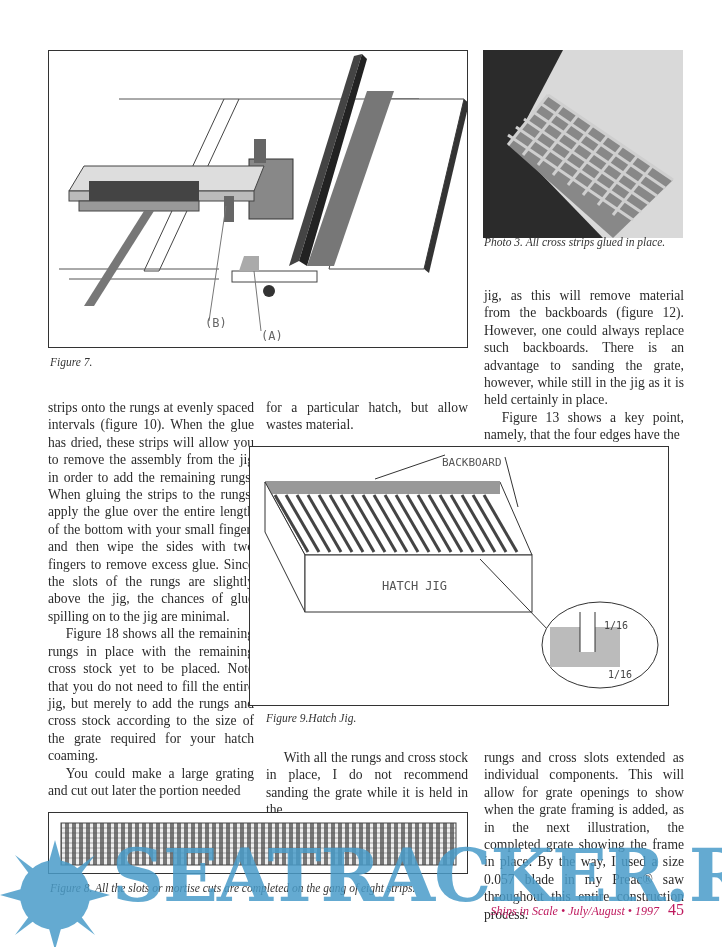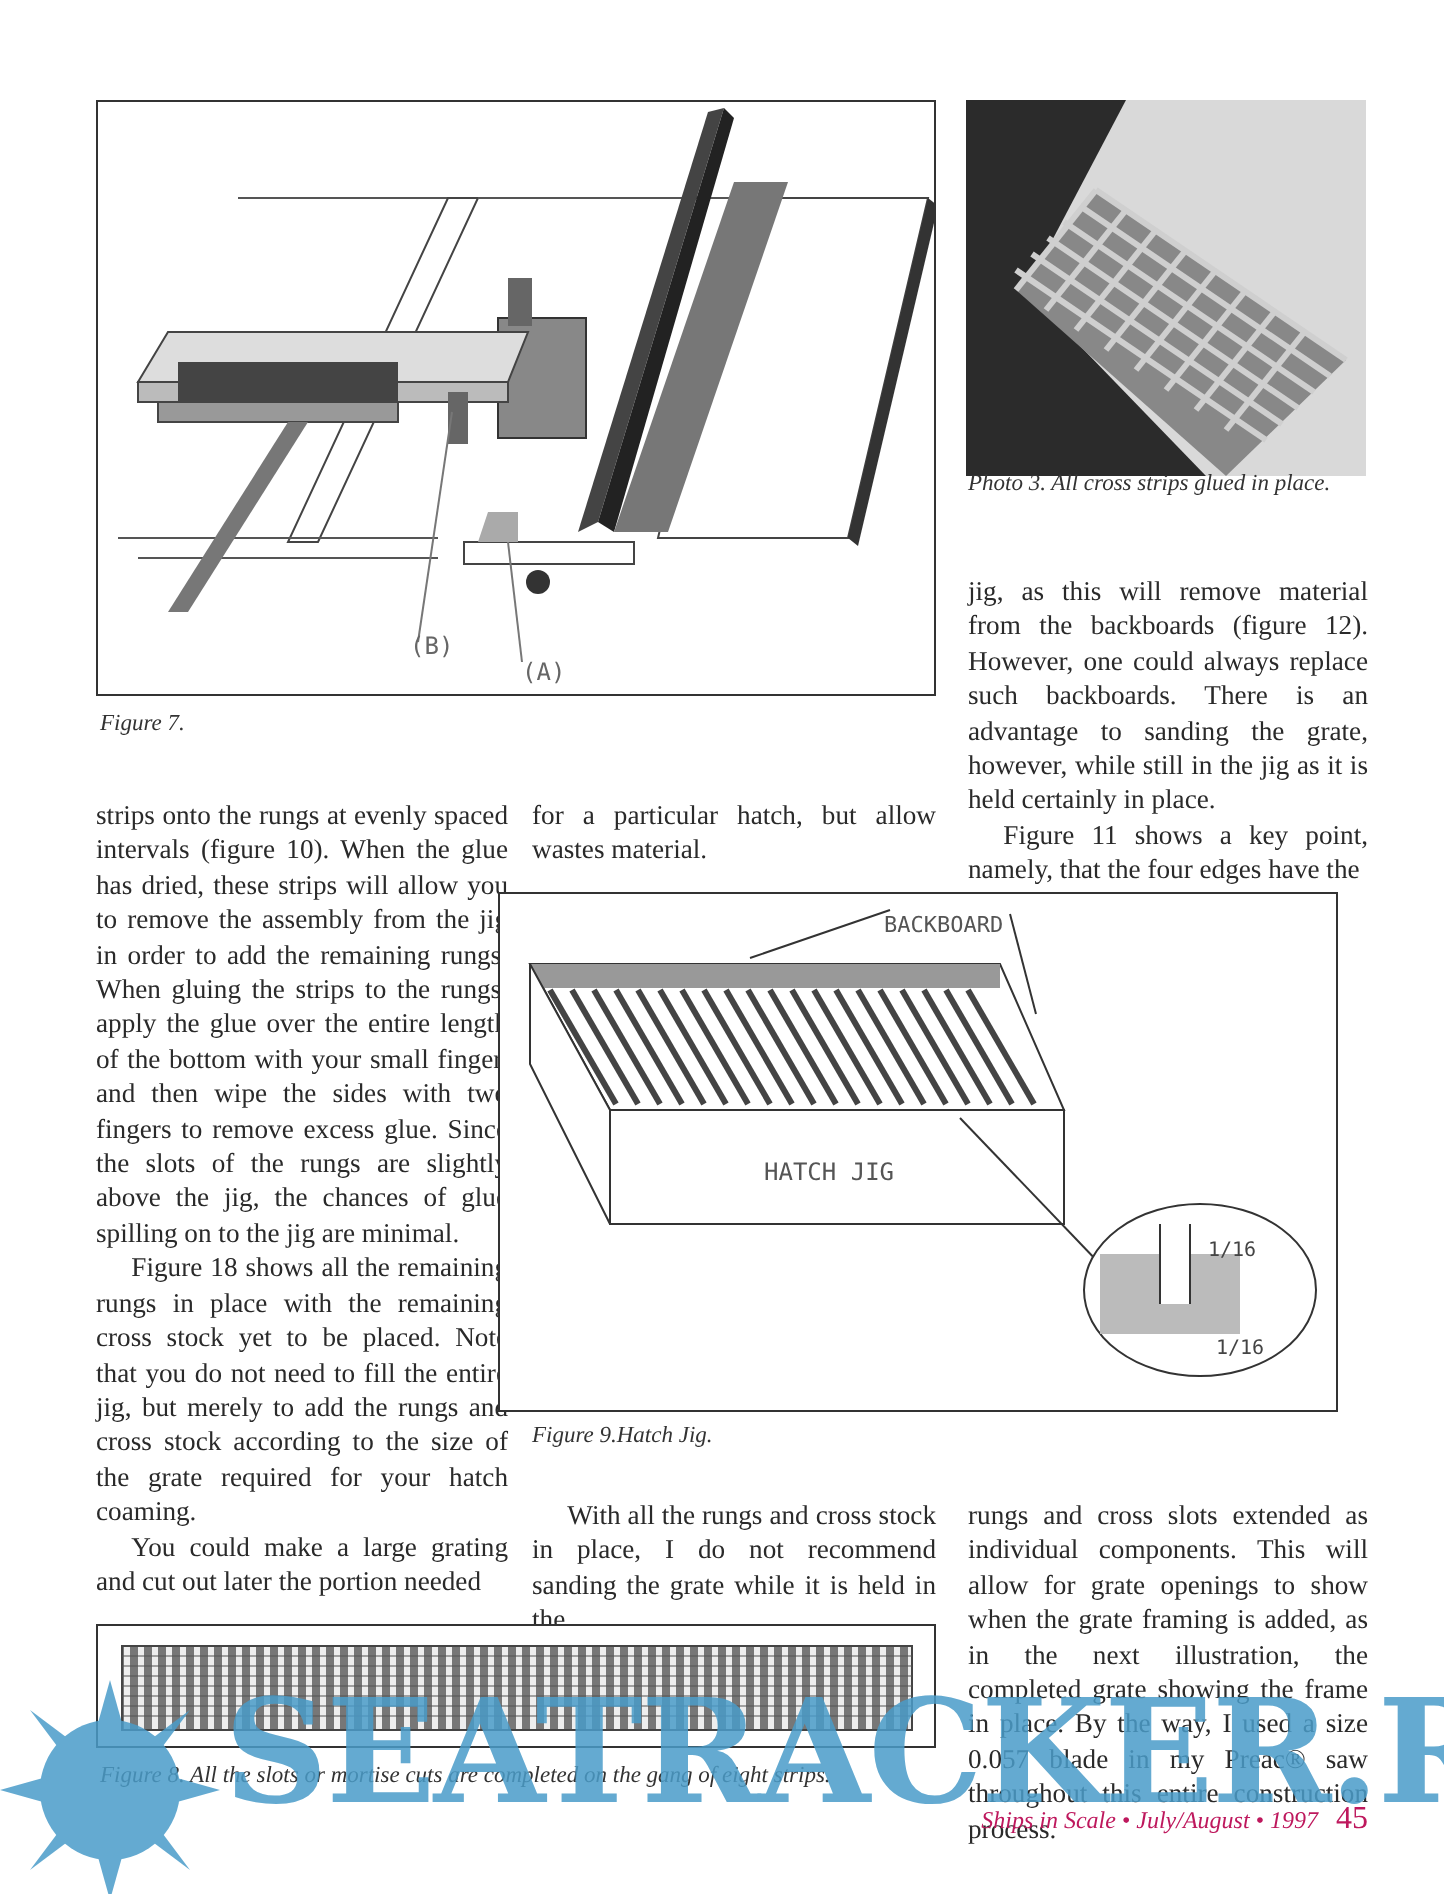--- a/index.html
+++ b/index.html
@@ -84,21 +84,21 @@
   <p class="ind">Figure 18 shows all the remaining rungs in place with the remaining cross stock yet to be placed. Note that you do not need to fill the entire jig, but merely to add the rungs and cross stock according to the size of the grate required for your hatch coaming.</p>
   <p class="ind">You could make a large grating and cut out later the portion needed</p>
 </div>
 
 <div class="col" style="left:266px;top:399px;width:202px;">
   <p>for a particular hatch, but allow wastes material.</p>
 </div>
 
 <div class="col" style="left:484px;top:287px;width:200px;">
   <p>jig, as this will remove material from the backboards (figure 12). However, one could always replace such backboards. There is an advantage to sanding the grate, however, while still in the jig as it is held certainly in place.</p>
-  <p class="ind">Figure 11 shows a key point, namely, that the four edges have the</p>
+  <p class="ind">Figure 13 shows a key point, namely, that the four edges have the</p>
 </div>
 
 <div class="fig" style="left:249px;top:446px;width:418px;height:258px;">
   <svg width="418" height="258" viewBox="0 0 418 258">
     <polygon points="15,35 250,35 282,108 55,108" fill="#fff" stroke="#333"></polygon>
     <rect x="15" y="35" width="235" height="12" fill="#999"></rect>
     <g stroke="#444" stroke-width="3">
       <line x1="25" y1="48" x2="58" y2="105"></line>
         <line x1="36" y1="48" x2="69" y2="105"></line>
       <line x1="47" y1="48" x2="80" y2="105"></line>

